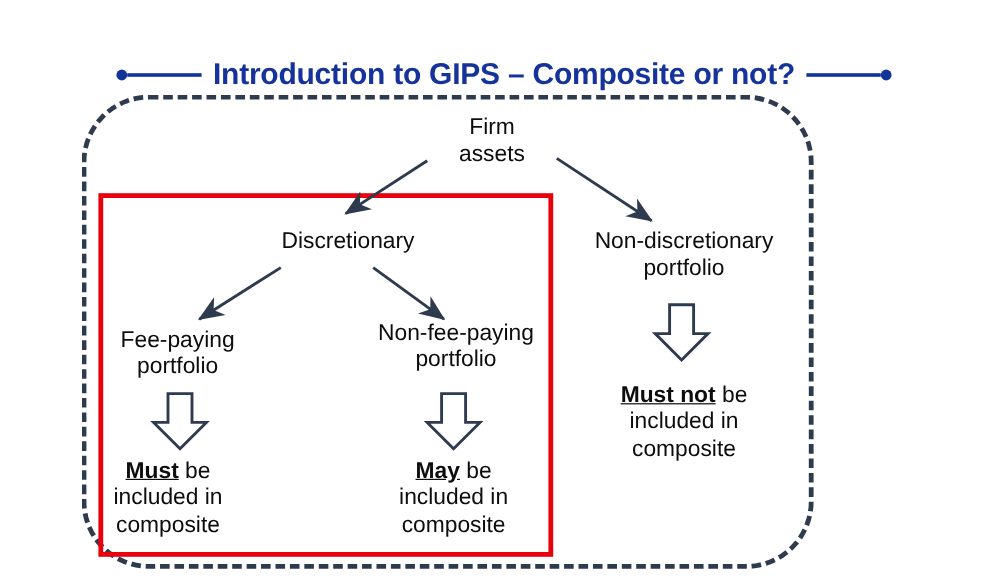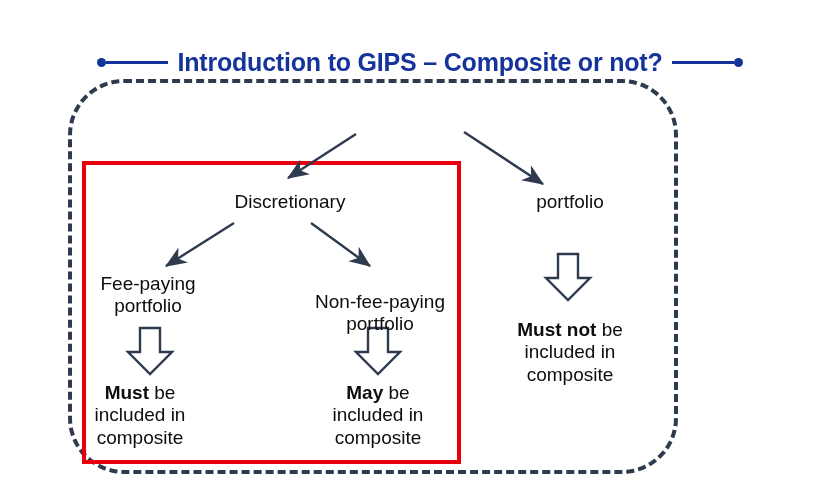--- a/index.html
+++ b/index.html
@@ -81,27 +81,27 @@
   .node {
     position: absolute;
     text-align: center;
     color: #0d0d0d;
     font-size: 19px;
     line-height: 1.18;
     font-family: "Liberation Sans", sans-serif;
     white-space: nowrap;
   }
   .node .ln { display: block; }
-  .node b { font-weight: bold; }
+  .node b { font-weight: bold; text-decoration: underline; }
 
   #node-firm     { left: 340px; top: 80px;  width: 140px; }
   #node-disc     { left: 210px; top: 175px; width: 160px; }
   #node-nondisc  { left: 480px; top: 175px; width: 180px; }
   #node-fee      { left: 78px;  top: 257px; width: 140px; }
-  #node-nonfee   { left: 295px; top: 275px; width: 170px; }
+  #node-nonfee   { left: 295px; top: 251px; width: 170px; }
   #node-must     { left: 70px;  top: 366px; width: 140px; }
   #node-may      { left: 308px; top: 366px; width: 140px; }
   #node-mustnot  { left: 490px; top: 303px; width: 160px; }
 
   
   #arrows {
     position: absolute;
     left: 0;
     top: 0;
     width: 840px;
@@ -145,26 +145,31 @@
 
     <line x1="311" y1="207" x2="370" y2="250" stroke="#2E3A4E" stroke-width="2.4" marker-end="url(#ah)"></line>
 
     <path d="M140,312 L160,312 L160,336 L172,336 L150,358 L128,336 L140,336 Z" fill="#ffffff" stroke="#2E3A4E" stroke-width="2.4" stroke-linejoin="miter"></path>
 
     <path d="M368,312 L388,312 L388,336 L400,336 L378,358 L356,336 L368,336 Z" fill="#ffffff" stroke="#2E3A4E" stroke-width="2.4" stroke-linejoin="miter"></path>
 
     <path d="M558,238 L578,238 L578,262 L590,262 L568,284 L546,262 L558,262 Z" fill="#ffffff" stroke="#2E3A4E" stroke-width="2.4" stroke-linejoin="miter"></path>
   </svg>
 
+  <div class="node" id="node-firm">
+    <span class="ln">Firm</span>
+    <span class="ln">assets</span>
+  </div>
 
   <div class="node" id="node-disc">
     <span class="ln">Discretionary</span>
   </div>
 
   <div class="node" id="node-nondisc">
+    <span class="ln">Non-discretionary</span>
     <span class="ln">portfolio</span>
   </div>
 
   <div class="node" id="node-fee">
     <span class="ln">Fee-paying</span>
     <span class="ln">portfolio</span>
   </div>
 
   <div class="node" id="node-nonfee">
     <span class="ln">Non-fee-paying</span>

